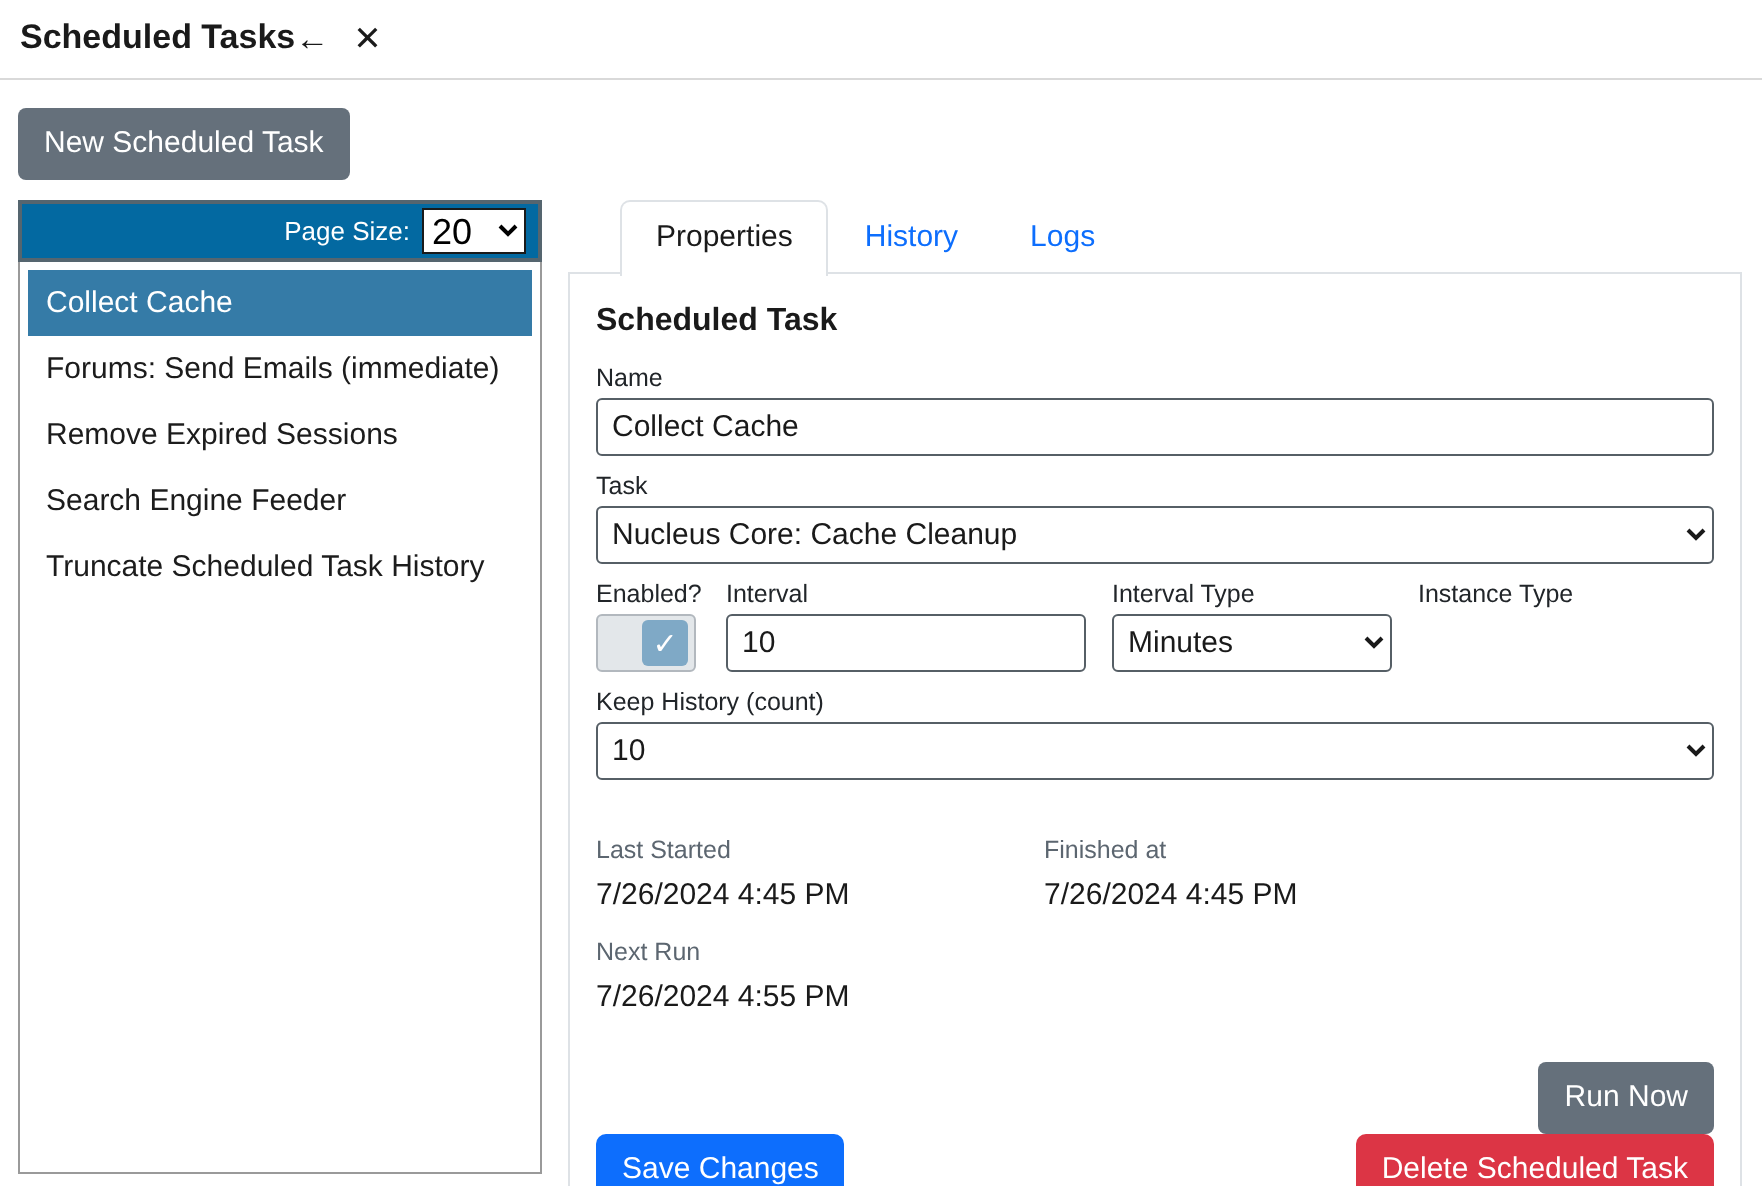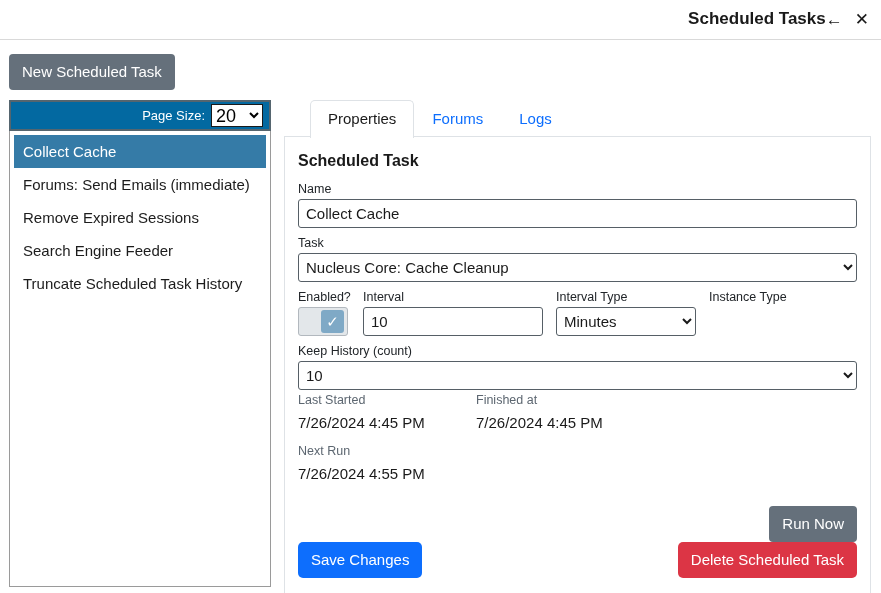--- a/index.html
+++ b/index.html
@@ -3,21 +3,21 @@
 <meta charset="utf-8">
 <style>
   * { box-sizing: border-box; margin: 0; padding: 0; }
   html, body {
     width: 881px; height: 593px;
     font-family: "Liberation Sans", sans-serif;
     background: #ffffff; overflow: hidden; color: #1a1a1a;
   }
   
   .app-header {
-    display: flex; align-items: center; justify-content: flex-end;
+    display: flex; align-items: center; justify-content: flex-start;
     padding: 9px 12px 10px 10px; border-bottom: 1px solid #d9d9d9;
   }
   .app-title { font-size: 17px; font-weight: bold; }
   .header-icons { display: flex; gap: 12px; font-size: 17px; }
   .header-icons span { cursor: pointer; line-height: 1; }
   
   .toolbar { padding: 14px 8px 10px 9px; }
   .btn {
     border: none; border-radius: 4px; font-size: 15px;
     cursor: pointer; font-family: inherit; line-height: 1.2;
@@ -74,21 +74,21 @@
     display: flex; align-items: center; justify-content: flex-end;
     height: 29px; width: 50px; padding-right: 3px;
     background: #e3e7ea; border: 1px solid #b2b8be; border-radius: 3px;
   }
   .checkbox {
     width: 23px; height: 23px; background: #7fa9c6; border-radius: 3px;
     color: #fff; display: flex; align-items: center; justify-content: center;
     font-size: 15px; cursor: pointer;
   }
   
-  .dates-row { display: flex; margin-top: 3px; }
+  .dates-row { display: flex; margin-top: 28px; gap: 46px; }
   .date-col { width: 178px; }
   .date-label { font-size: 12.5px; color: #5c6670; margin-bottom: 7px; }
   .date-value { font-size: 15px; color: #1a1a1a; }
   .next-run-block { margin-top: 13px; }
   
   .run-now-row { display: flex; justify-content: flex-end; margin-top: 24px; }
   .footer-row { margin-top: auto; display: flex; justify-content: space-between; }
   .btn-primary { background: #0d6efd; color: #fff; padding: 9px 13px; border-radius: 5px; }
   .btn-danger { background: #dc3545; color: #fff; padding: 9px 13px; border-radius: 5px; }
 </style>
@@ -121,21 +121,21 @@
       <div class="task-item">Forums: Send Emails (immediate)</div>
       <div class="task-item">Remove Expired Sessions</div>
       <div class="task-item">Search Engine Feeder</div>
       <div class="task-item">Truncate Scheduled Task History</div>
     </div>
   </div>
 
   <div class="main">
     <div class="tabs">
       <div class="tab active">Properties</div>
-      <div class="tab link">Forums</div>
+      <div class="tab link">History</div>
       <div class="tab link">Logs</div>
     </div>
 
     <div class="tab-content">
       <div class="form-heading">Scheduled Task</div>
 
       <div class="field-label">Name</div>
       <input class="text-input" type="text" value="Collect Cache" style="">
 
       <div class="field-label">Task</div>

